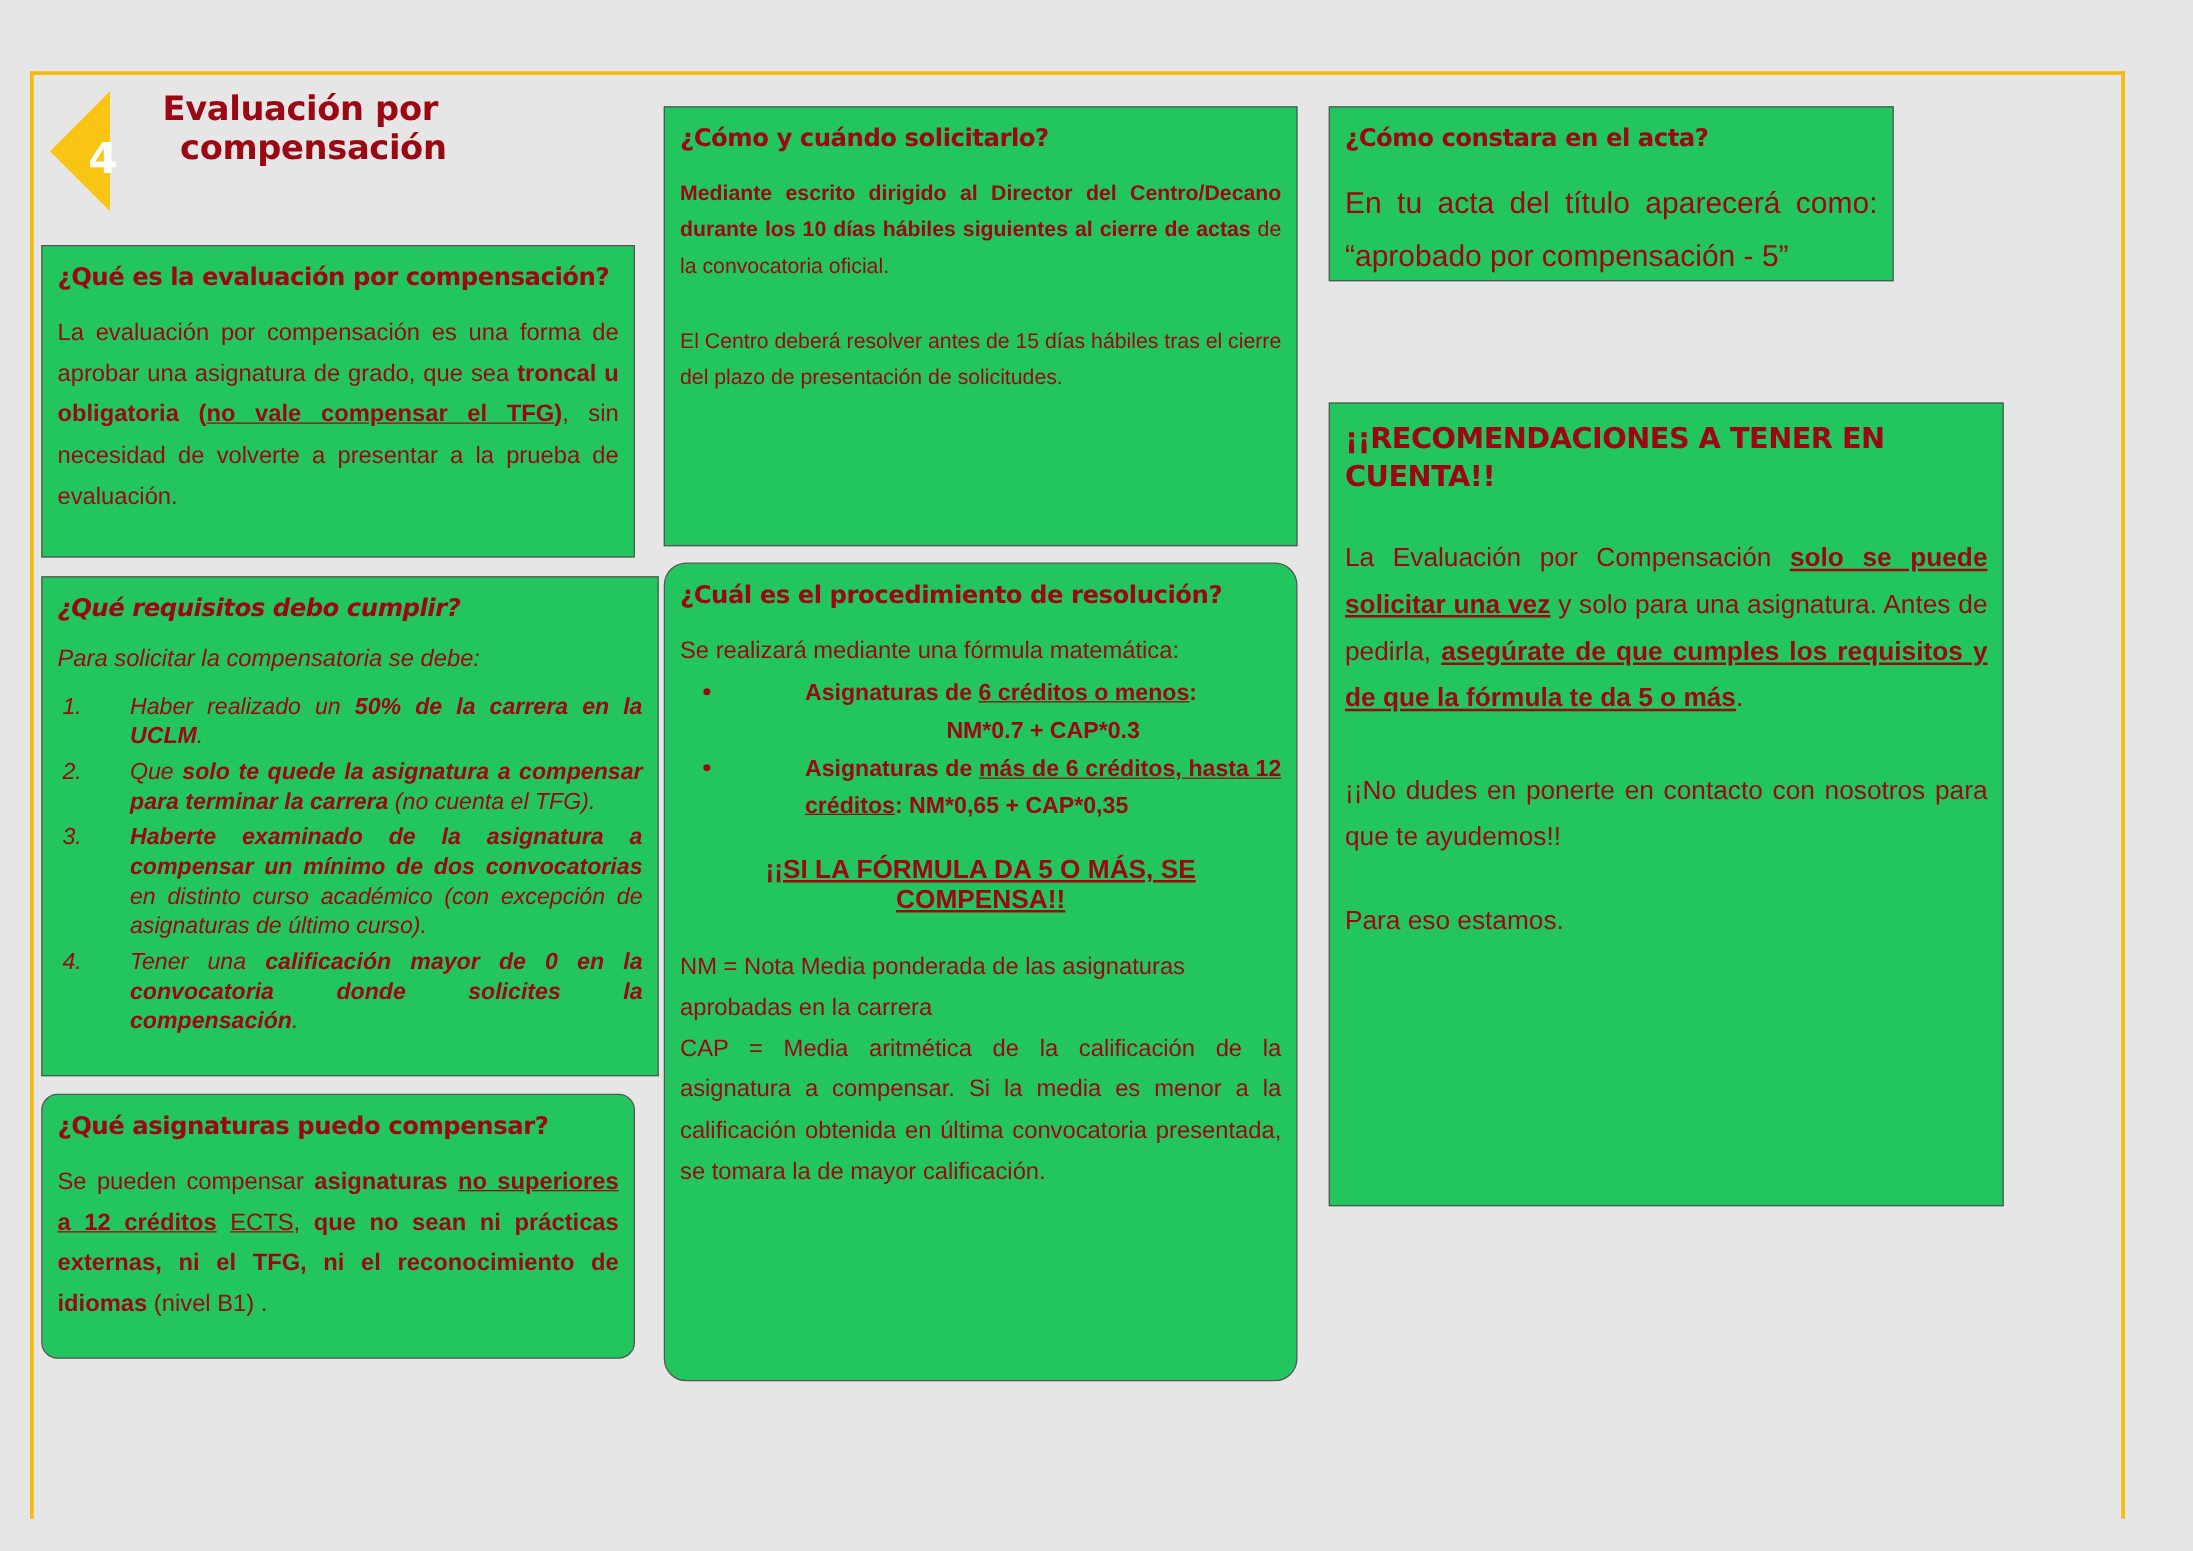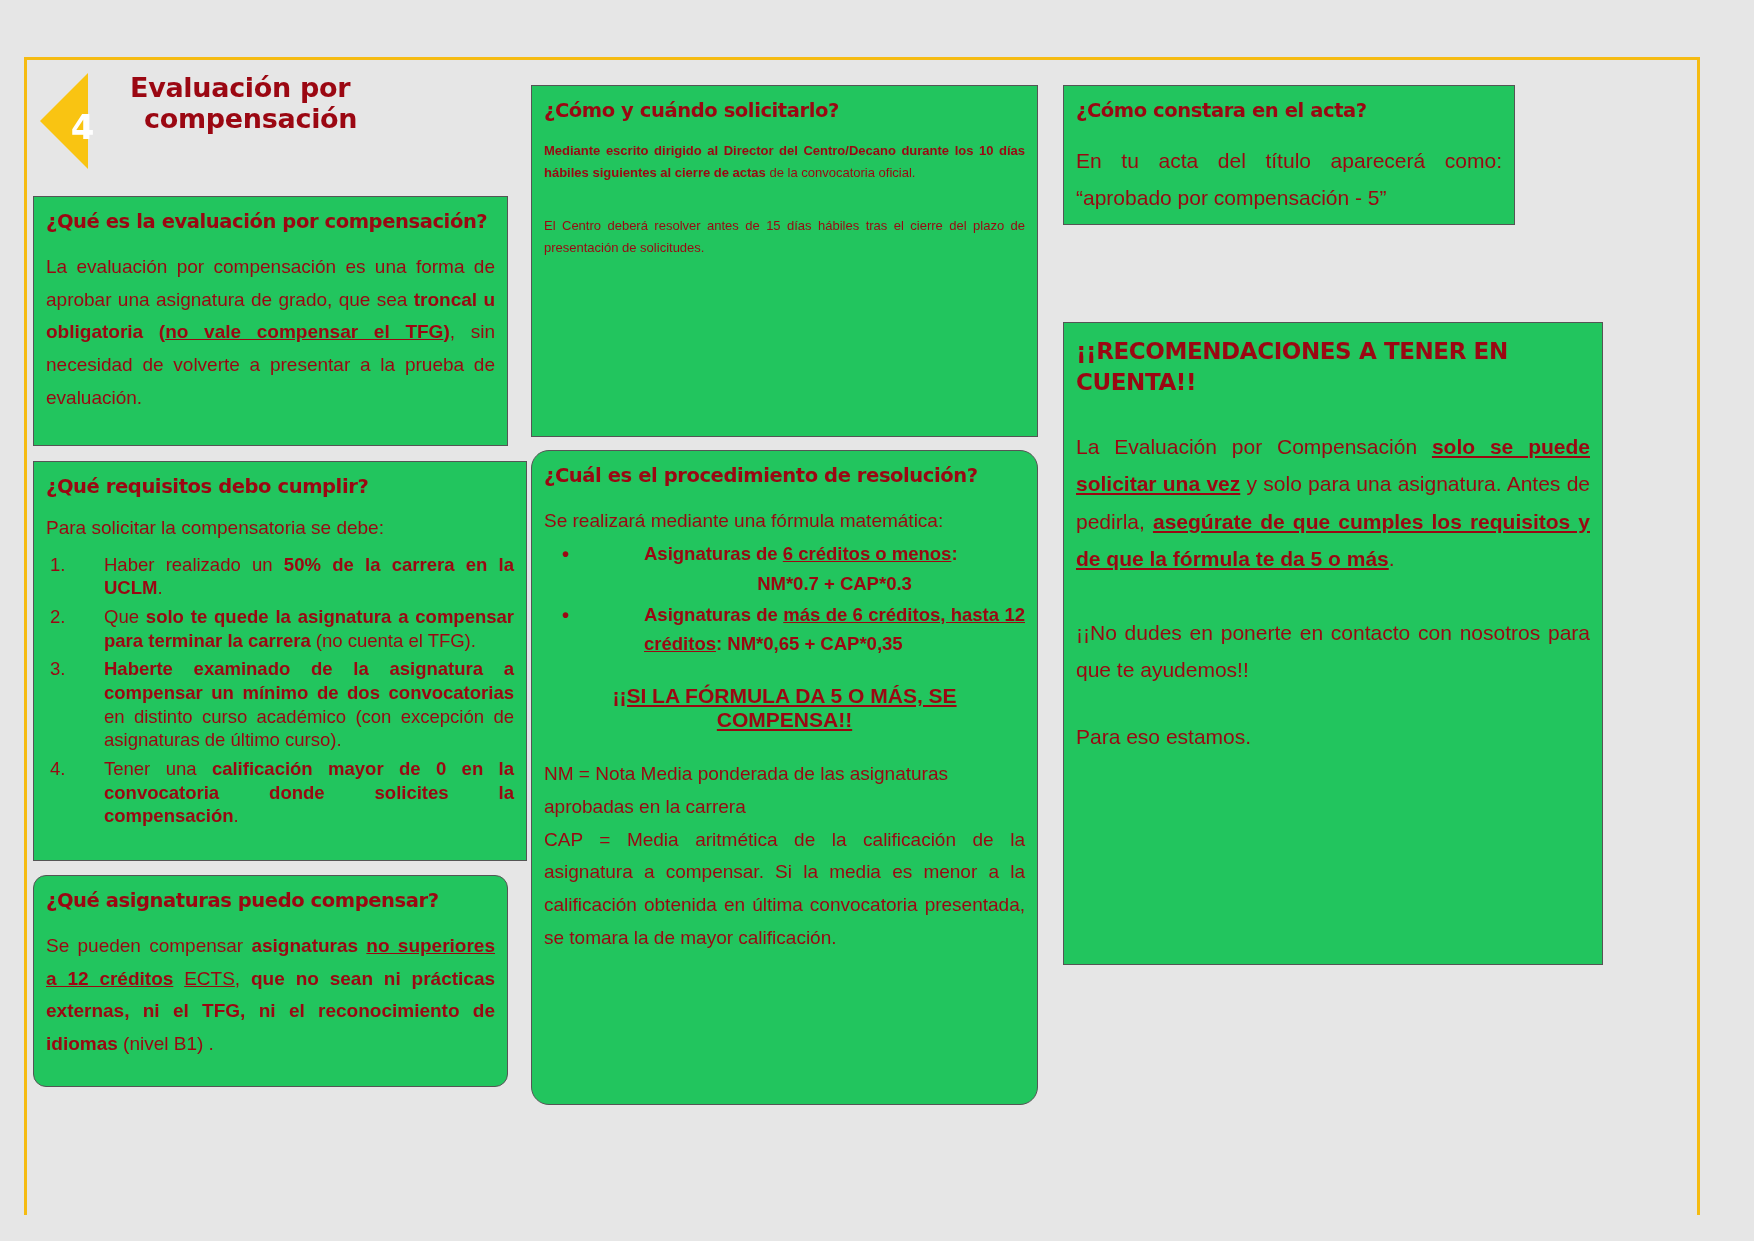--- a/index.html
+++ b/index.html
@@ -121,31 +121,31 @@
     font-size: 20px;
   }
   .formula-center { text-align: center; font-weight: bold; font-size: 18.5px; margin-top: 2px; }
   .emph-center {
     text-align: center; font-weight: bold; font-size: 21px;
     margin: 26px 0 0 0; text-decoration: underline;
   }
 
   
   #box-que-es       { left: 33px;  top: 196px;  width: 475px; height: 250px; }
-  #box-requisitos   { left: 33px;  top: 461px;  width: 494px; height: 400px; }
+  #box-requisitos   { left: 33px;  top: 461px;  width: 494px; height: 400px; font-style: italic; }
   #box-asignaturas  { left: 33px;  top: 875px;  width: 475px; height: 212px; border-radius: 13px; }
   #box-como-cuando  { left: 531px; top: 85px;   width: 507px; height: 352px; }
   #box-procedimiento{ left: 531px; top: 450px;  width: 507px; height: 655px; border-radius: 18px; }
   #box-acta         { left: 1063px;top: 85px;   width: 452px; height: 140px; }
   #box-recom        { left: 1063px;top: 322px;  width: 540px; height: 643px; }
 
   #box-recom .q-title { font-size: 23px; line-height: 1.35; }
   #box-recom .body-text { font-size: 21px; line-height: 1.78; }
-  #box-acta .body-text { font-size: 21px; line-height: 1.78; margin-top: 20px; }
-  #box-como-cuando .body-text { font-size: 13px; }
+  #box-acta .body-text { font-size: 24px; line-height: 1.78; margin-top: 20px; }
+  #box-como-cuando .body-text { font-size: 17px; }
 </style>
 </head>
 <body>
 
 <div id="page">
 
   <div id="yellow-frame"></div>
 
   <div id="header">
     <div id="badge"></div>

